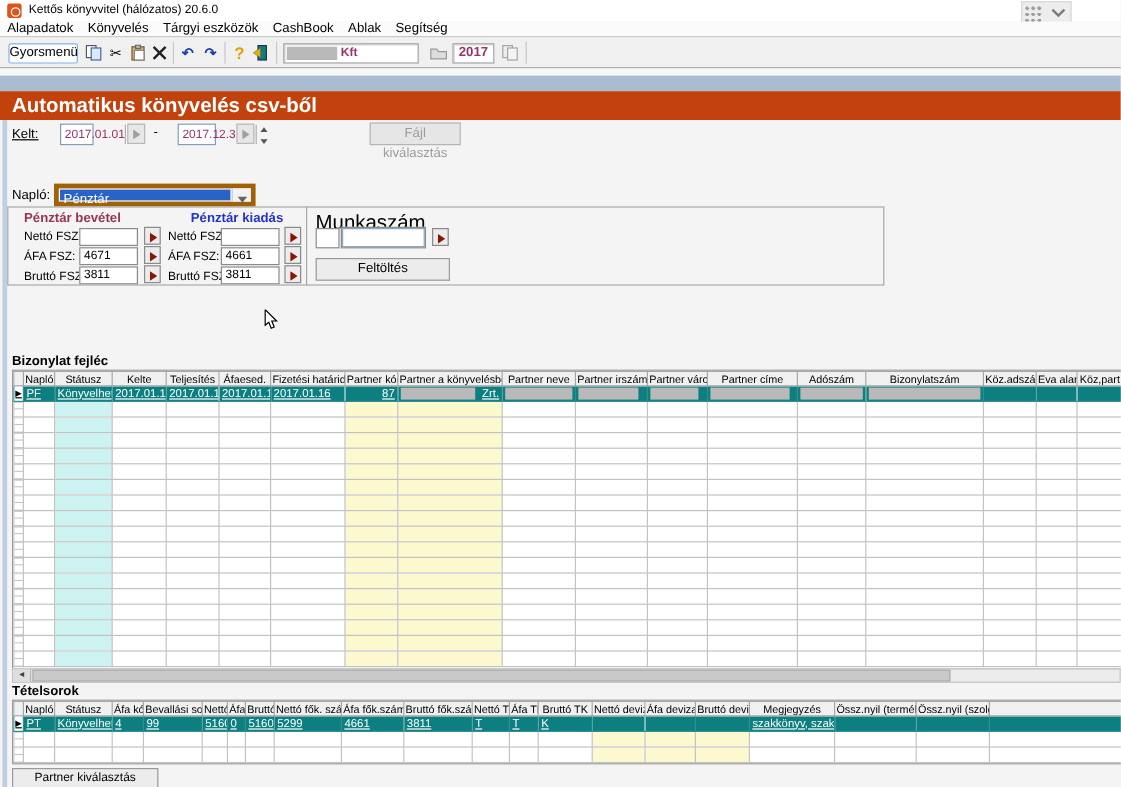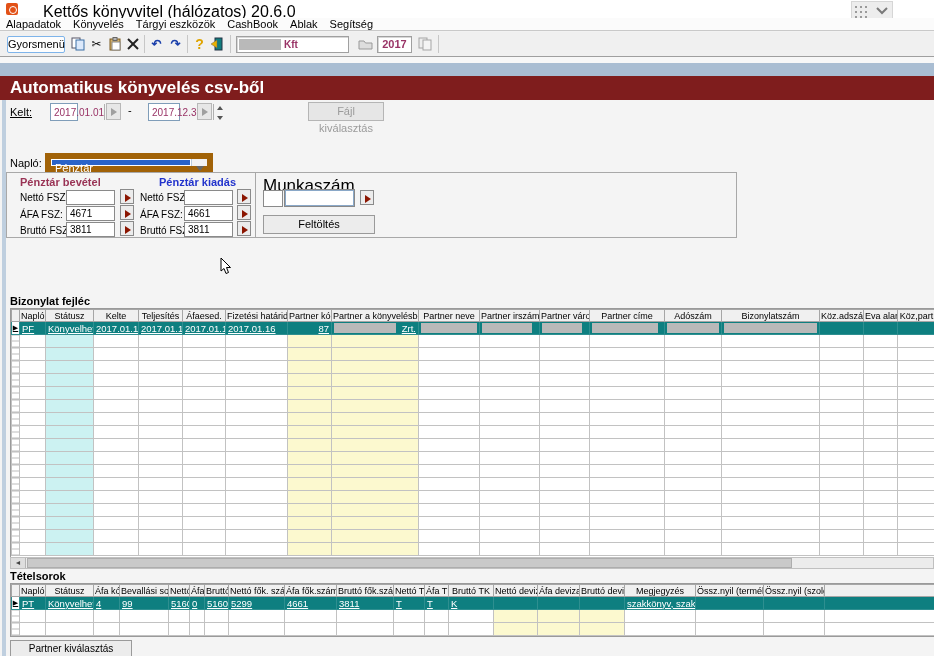--- a/index.html
+++ b/index.html
@@ -3,21 +3,21 @@
 <meta charset="utf-8">
 <style>
   * { margin:0; padding:0; box-sizing:border-box; }
   html,body { width:934px; height:656px; overflow:hidden; }
   body { font-family:"Liberation Sans", sans-serif; background:#f2f2f2; position:relative; color:#000; }
 
   
   .titlebar { position:absolute; left:0; top:0; width:934px; height:18px; background:#ffffff; }
   .app-icon { position:absolute; left:6px; top:3px; width:12px; height:12px; background:#e25117; border-radius:2px; }
   .app-icon::after { content:""; position:absolute; left:3px; top:3px; width:6px; height:6px; border:1.5px solid #fff; border-radius:50%; }
-  .title-text { position:absolute; left:24px; top:3px; font-size:16px;margin-left:19px; }
+  .title-text { position:absolute; left:24px; top:3px; font-size:10px; }
   .grid-widget { position:absolute; left:851px; top:1px; width:42px; height:19px; background:#ededed; border:1px solid #d6d6d6; display:flex; }
   .grid-dots { width:20px; height:100%; background:
       radial-gradient(circle at 4px 5px, #9a9a9a 1.4px, transparent 1.5px),
       radial-gradient(circle at 9px 5px, #9a9a9a 1.4px, transparent 1.5px),
       radial-gradient(circle at 14px 5px,#9a9a9a 1.4px, transparent 1.5px),
       radial-gradient(circle at 4px 10px,#9a9a9a 1.4px, transparent 1.5px),
       radial-gradient(circle at 9px 10px,#9a9a9a 1.4px, transparent 1.5px),
       radial-gradient(circle at 14px 10px,#9a9a9a 1.4px, transparent 1.5px),
       radial-gradient(circle at 4px 15px,#9a9a9a 1.4px, transparent 1.5px),
       radial-gradient(circle at 9px 15px,#9a9a9a 1.4px, transparent 1.5px),
@@ -32,21 +32,21 @@
   .quick-btn { position:absolute; left:7px; top:4px; width:58px; height:17px; background:#fdfdfd; border:1px solid #7eb4ea; font-size:11px; text-align:center; line-height:15px; border-radius:2px; }
   .tool-ico { position:absolute; top:3px; width:17px; height:18px; display:flex; align-items:center; justify-content:center; font-size:12px; }
   .tb-sep { position:absolute; top:3px; width:1px; height:18px; background:#c7c7c7; }
   .company-field { position:absolute; left:236px; top:4px; width:113px; height:17px; background:#fff; border:1px solid #a0a0a0; box-shadow:inset 1px 1px 0 #d7d7d7; display:flex; align-items:center; }
   .co-redact { width:42px; height:11px; background:#b9b9b9; margin-left:2px; }
   .co-name { color:#993366; font-size:10px; font-weight:bold; margin-left:3px; }
   .year-field { position:absolute; left:377px; top:4px; width:35px; height:17px; background:#fff; border:1px solid #a0a0a0; box-shadow:inset 1px 1px 0 #d7d7d7; color:#993366; font-size:11px; font-weight:bold; text-align:center; line-height:15px; }
 
   .gap-strip { position:absolute; left:0; top:57px; width:934px; height:6px; background:#f7f7f7; }
   .blue-band { position:absolute; left:0; top:63px; width:934px; height:13px; background:#a9bdd2; }
-  .orange-bar { position:absolute; left:0; top:76px; width:934px; height:24px; background:#7f1d1d; color:#fff; font-size:17px; font-weight:bold; line-height:24px; padding-left:10px; }
+  .orange-bar { position:absolute; left:0; top:76px; width:934px; height:24px; background:#c2410c; color:#fff; font-size:17px; font-weight:bold; line-height:24px; padding-left:10px; }
 
   .content { position:absolute; left:0; top:100px; width:934px; height:556px; background:#f4f4f4; }
   .left-strip { position:absolute; left:2px; top:0; width:4px; height:556px; background:#bfcfdf; }
 
   
   .lbl { position:absolute; font-size:11px; }
   .field { position:absolute; background:#fff; border:1px solid #7f9db9; font-size:10px; color:#993366; display:flex; align-items:center; }
   .field .txt { flex:1; padding-left:3px; }
   .spin { width:13px; height:100%; display:flex; flex-direction:column; border-left:1px solid #b0b0b0; }
   .spin span { flex:1; background:#f2f2f2; border-bottom:1px solid #d0d0d0; position:relative; }
@@ -54,21 +54,21 @@
   .spin .up::after, .spin .dn::after { content:""; position:absolute; left:3px; border-left:3px solid transparent; border-right:3px solid transparent; }
   .spin .up::after { top:2px; border-bottom:4px solid #555; }
   .spin .dn::after { top:3px; border-top:4px solid #555; }
   .rbtn { position:absolute; width:15px; height:17px; background:#ececec; border:1px solid #8a8a8a; }
   .rbtn::after { content:""; position:absolute; left:4px; top:4px; border-top:4px solid transparent; border-bottom:4px solid transparent; border-left:6px solid #8b1500; }
   .rbtn.dis { border-color:#b8b8b8; background:#e7e7e7; }
   .rbtn.dis::after { border-left-color:#9f9f9f; }
   .btn { position:absolute; background:#ececec; border:1px solid #9a9a9a; font-size:11px; text-align:center; }
   .btn.dis { color:#9b9b9b; background:#e6e6e6; border-color:#b5b5b5; }
 
-  .combo { position:absolute; left:45px; top:153px; width:168px; height:19px; background:#fff; border:6px solid #a16207; display:flex; }
+  .combo { position:absolute; left:45px; top:153px; width:168px; height:19px; background:#fff; border:4px solid #a16207; display:flex; }
   .combo .sel-val { flex:1; background:#2a63c8; color:#fff; font-size:11px; line-height:17px; padding-left:3px; margin:1px; }
   .combo .arrow { width:16px; background:#f2f2f2; border-left:1px solid #b9cbdd; position:relative; }
   .combo .arrow::after { content:""; position:absolute; left:4px; top:7px; border-left:4px solid transparent; border-right:4px solid transparent; border-top:5px solid #666; }
 
   .panel-box { position:absolute; left:6px; top:172px; width:731px; height:66px; border:1px solid #a8a8a8; }
   .panel-div { position:absolute; left:255px; top:172px; width:1px; height:66px; background:#a8a8a8; }
   .grp-title { position:absolute; font-size:11px; font-weight:bold; }
   .small-lbl { position:absolute; font-size:10px; }
   .in { position:absolute; background:#fff; border:1px solid #8a8a8a; font-size:10px; padding-left:3px; line-height:13px; }
 

